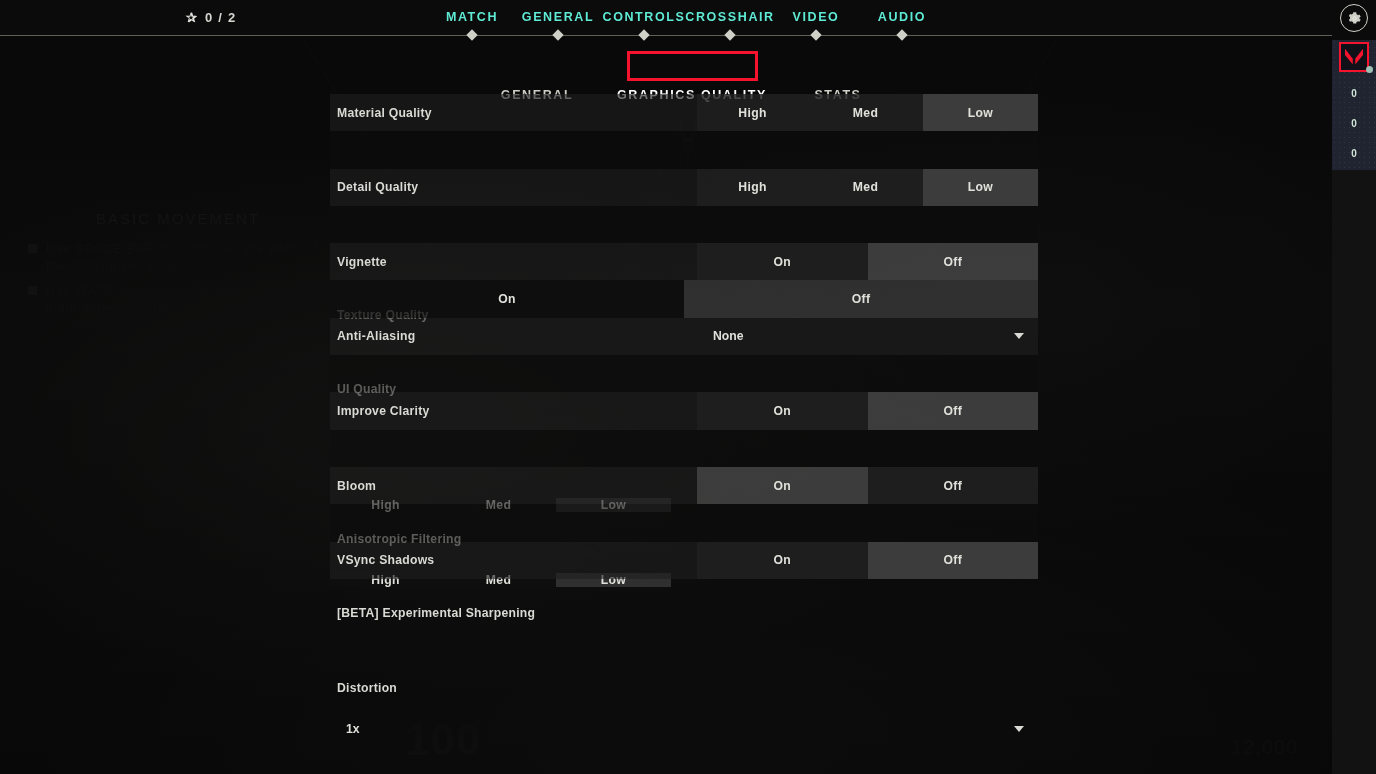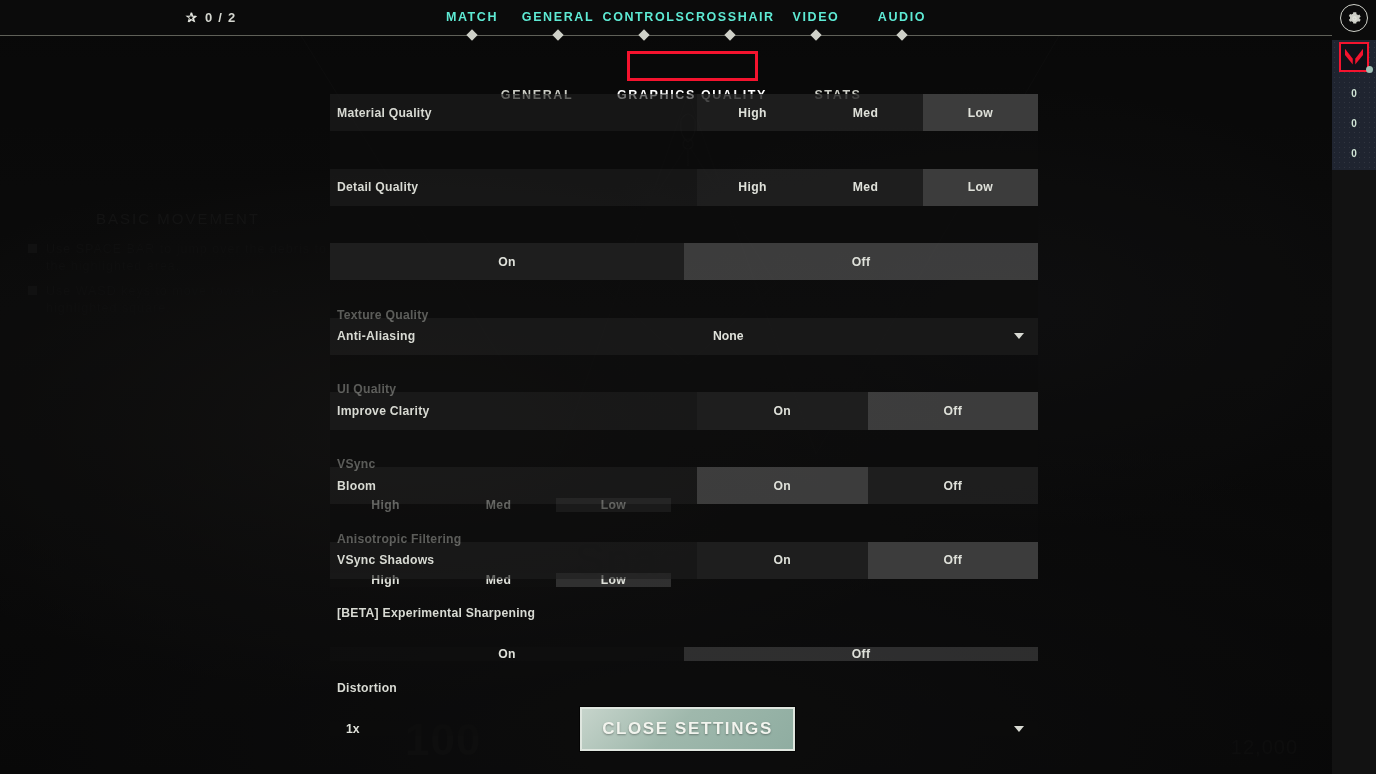--- a/index.html
+++ b/index.html
@@ -286,27 +286,27 @@
       </div>
       <div class="row even">
         <div class="row-label">UI Quality</div>
         <div class="opts three">
           <div class="opt un-dark">High</div>
           <div class="opt un-dark">Med</div>
           <div class="opt sel-dark">Low</div>
         </div>
       </div>
       <div class="row odd">
+        <div class="row-label">Vignette</div>
         <div class="opts two">
           <div class="opt un-light">On</div>
           <div class="opt sel-light">Off</div>
         </div>
       </div>
       <div class="row even">
-        <div class="row-label">VSync</div>
         <div class="opts two">
           <div class="opt un-dark">On</div>
           <div class="opt sel-dark">Off</div>
         </div>
       </div>
       <div class="row odd">
         <div class="row-label">Anti-Aliasing</div>
         <div class="dd">
           <span class="dd-val">None</span>
           <span class="dd-caret"></span>
@@ -349,23 +349,20 @@
       </div>
       <div class="row odd">
         <div class="row-label">VSync Shadows</div>
         <div class="opts two">
           <div class="opt un-light">On</div>
           <div class="opt sel-light">Off</div>
         </div>
       </div>
     </div>
 
-  <div class="close-btn">
-    <span>CLOSE SETTINGS</span>
-  </div>
 
   <div class="right-rail">
     <div class="gear-wrap">
       <svg width="15" height="15" viewBox="0 0 24 24">
         <path fill="#e2e4dc" d="M12 8.5a3.5 3.5 0 100 7 3.5 3.5 0 000-7zm0 5.2a1.7 1.7 0 110-3.4 1.7 1.7 0 010 3.4z"></path>
         <path fill="#e2e4dc" d="M20 12c0-.5 0-1-.1-1.4l2-1.5-2-3.4-2.3 1a7.6 7.6 0 00-2.4-1.4L14.8 2H10l-.4 2.3c-.9.3-1.7.8-2.4 1.4l-2.3-1-2 3.4 2 1.5c-.1.4-.1.9-.1 1.4s0 1 .1 1.4l-2 1.5 2 3.4 2.3-1c.7.6 1.5 1.1 2.4 1.4l.4 2.3h4.8l.4-2.3c.9-.3 1.7-.8 2.4-1.4l2.3 1 2-3.4-2-1.5c.1-.4.1-.9.1-1.4z" opacity=".9"></path>
       </svg>
     </div>
 
     <div class="scoreboard">

